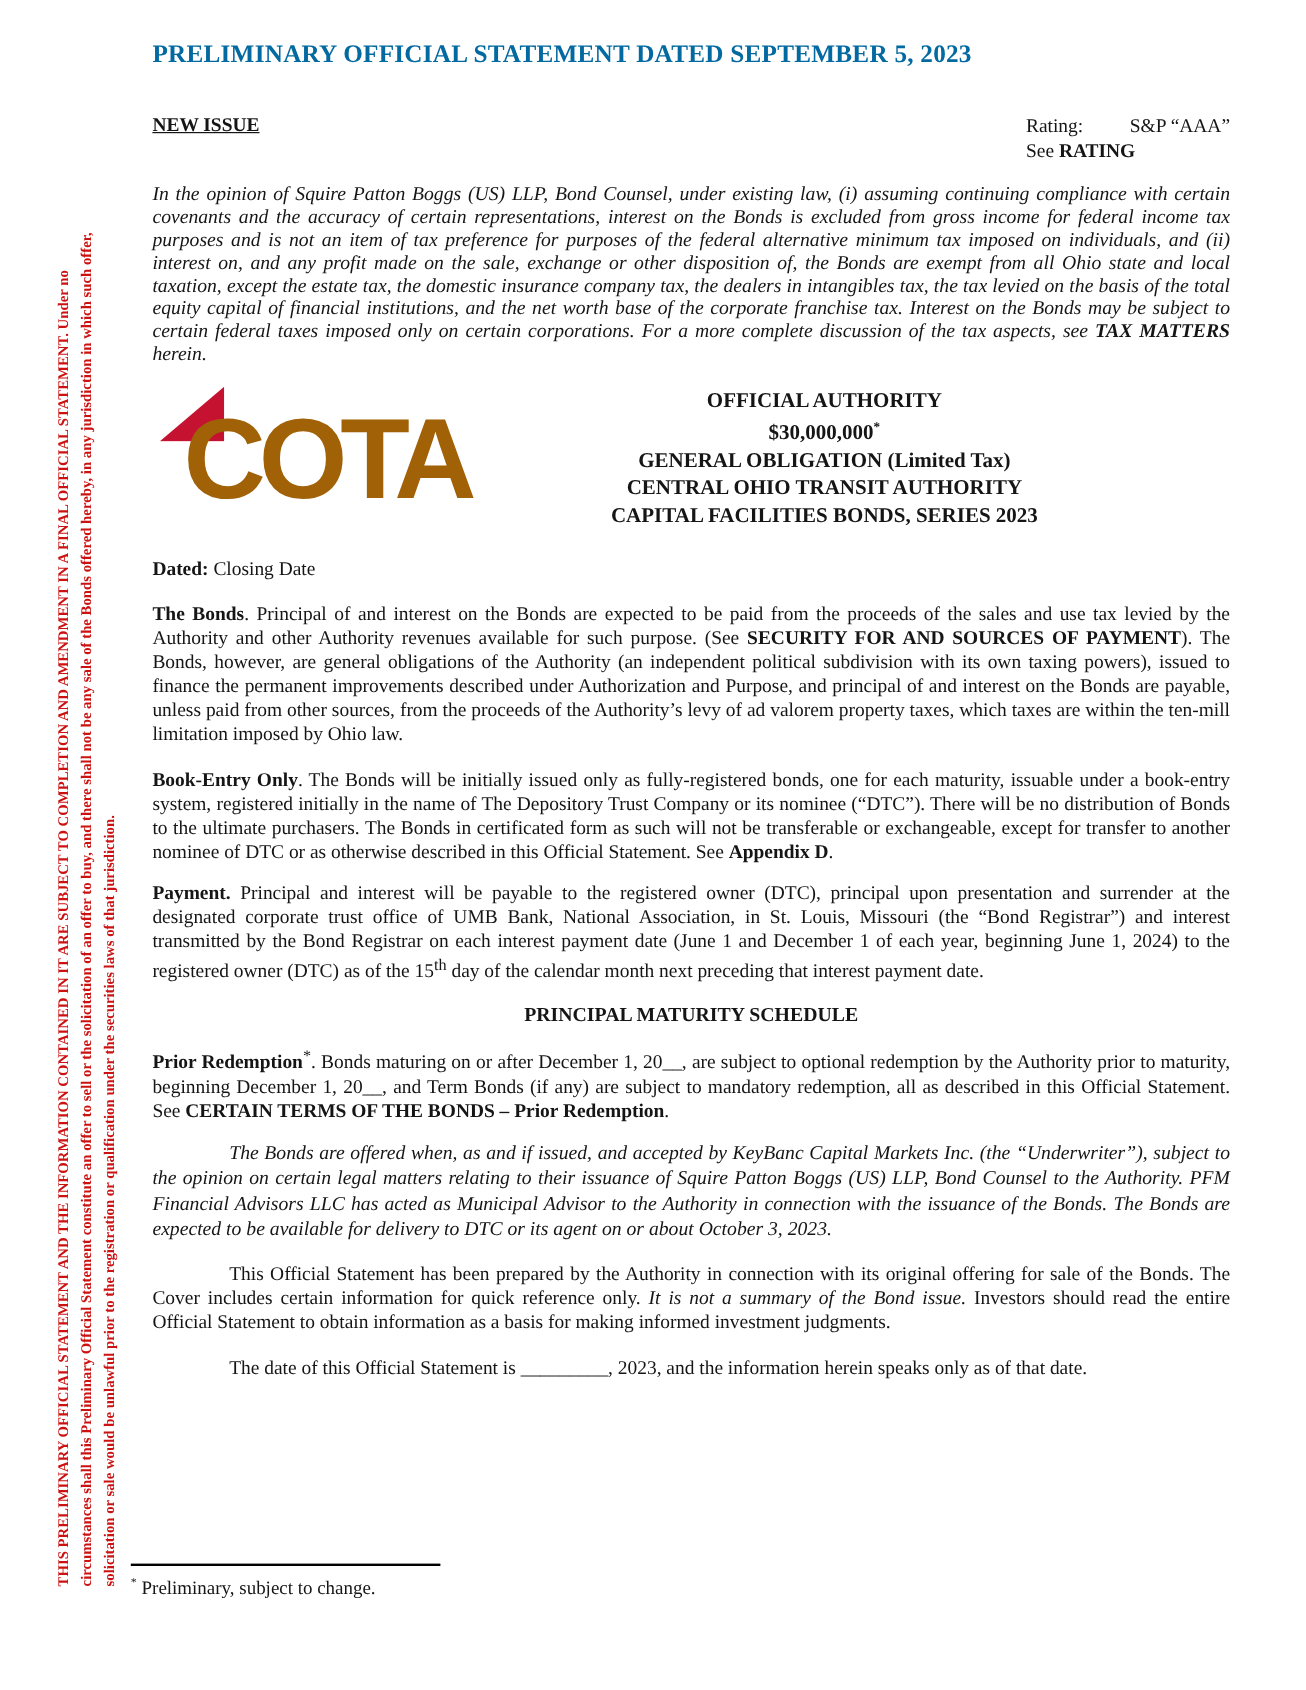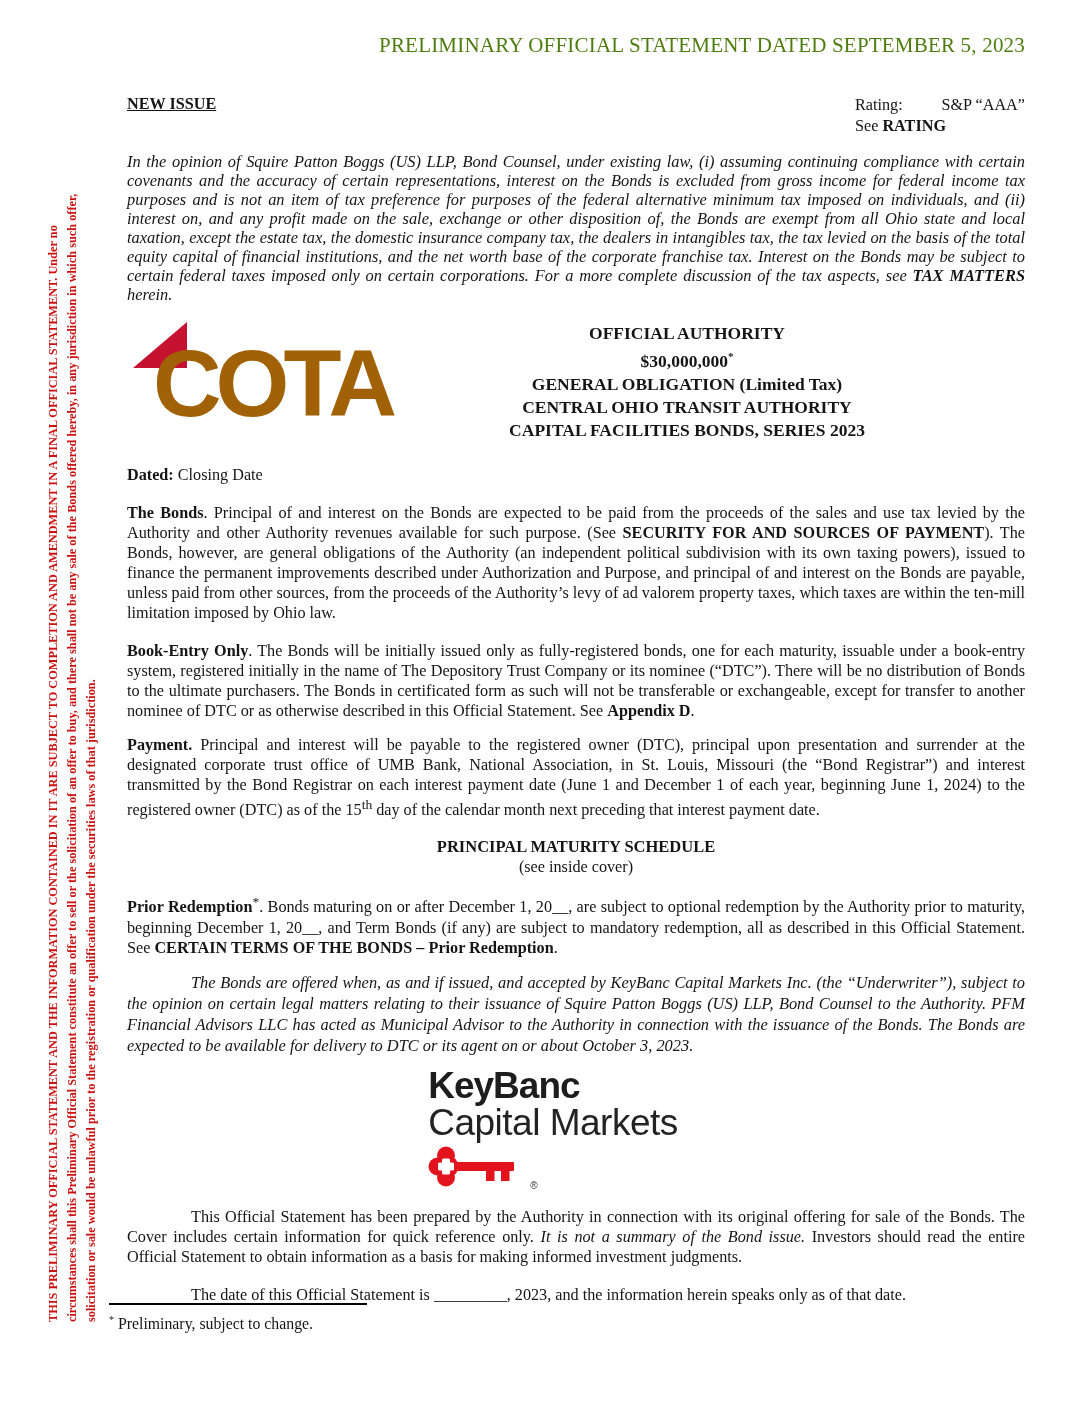--- a/index.html
+++ b/index.html
@@ -3,22 +3,22 @@
 <meta charset="utf-8">
 <style>
   html,body { margin:0; padding:0; background:#ffffff; }
   .page {
     position:relative; width:1088px; height:1408px; background:#ffffff;
     font-family:"Liberation Serif", serif; color:#151515; overflow:hidden;
   }
   .content { position:absolute; left:127px; top:0; width:898px; }
 
   .banner {
-    margin-top:33px; text-align:right; font-weight:normal; font-size:21px;
-    color:#4d7c0f; letter-spacing:0.2px;
+    margin-top:33px; text-align:left; font-weight:bold; font-size:21px;
+    color:#0369a1; letter-spacing:0.2px;
   }
 
   .masthead { display:flex; justify-content:space-between; margin-top:37px; font-size:16.2px; }
   .new-issue { font-weight:bold; text-decoration:underline; }
   .rating-block { line-height:21px; }
   .rating-row { display:flex; justify-content:space-between; width:170px;align-items:flex-end; }
   .see-row b { font-weight:bold; }
 
   .opinion {
     margin:15px 0 0 0; font-style:italic; font-size:16.4px; line-height:19px;
@@ -129,49 +129,26 @@
     <div class="dated"><b>Dated:</b><span>  Closing Date</span></div>
 
     <p class="body"><b>The Bonds</b><span>.  Principal of and interest on the Bonds are expected to be paid from the proceeds of the sales and use tax levied by the Authority and other Authority revenues available for such purpose.  (See </span><b>SECURITY FOR AND SOURCES OF PAYMENT</b><span>).  The Bonds, however, are general obligations of the Authority (an independent political subdivision with its own taxing powers), issued to finance the permanent improvements described under Authorization and Purpose, and principal of and interest on the Bonds are payable, unless paid from other sources, from the proceeds of the Authority’s levy of ad valorem property taxes, which taxes are within the ten-mill limitation imposed by Ohio law.</span></p>
 
     <p class="body"><b>Book-Entry Only</b><span>.  The Bonds will be initially issued only as fully-registered bonds, one for each maturity, issuable under a book-entry system, registered initially in the name of The Depository Trust Company or its nominee (“DTC”).  There will be no distribution of Bonds to the ultimate purchasers.  The Bonds in certificated form as such will not be transferable or exchangeable, except for transfer to another nominee of DTC or as otherwise described in this Official Statement.  See </span><b>Appendix D</b><span>.</span></p>
 
     <p class="body tight"><b>Payment.</b><span>  Principal and interest will be payable to the registered owner (DTC), principal upon presentation and surrender at the designated corporate trust office of UMB Bank, National Association, in St. Louis, Missouri (the “Bond Registrar”) and interest transmitted by the Bond Registrar on each interest payment date (June 1 and December 1 of each year, beginning June 1, 2024) to the registered owner (DTC) as of the 15</span><sup>th</sup><span> day of the calendar month next preceding that interest payment date.</span></p>
 
     <div class="schedule">
       <div class="schedule-h">PRINCIPAL MATURITY SCHEDULE</div>
-      <div class="schedule-s">(see inside cover)</div>
     </div>
 
     <p class="body tight"><b>Prior Redemption</b><sup>*</sup><span>.  Bonds maturing on or after December 1, 20__, are subject to optional redemption by the Authority prior to maturity, beginning December 1, 20__, and Term Bonds (if any) are subject to mandatory redemption, all as described in this Official Statement.  See </span><b>CERTAIN TERMS OF THE BONDS – Prior Redemption</b><span>.</span></p>
 
     <p class="underwriter">The Bonds are offered when, as and if issued, and accepted by KeyBanc Capital Markets Inc. (the “Underwriter”), subject to the opinion on certain legal matters relating to their issuance of Squire Patton Boggs (US) LLP, Bond Counsel to the Authority.  PFM Financial Advisors LLC has acted as Municipal Advisor to the Authority in connection with the issuance of the Bonds.  The Bonds are expected to be available for delivery to DTC or its agent on or about October 3, 2023.</p>
 
-    <div class="keybanc">
-      <div class="kb-name">KeyBanc</div>
-      <div class="kb-sub">Capital Markets</div>
-      <div class="kb-key">
-        <svg width="100" height="44" viewBox="0 0 100 44">
-          <g fill="#e2131c">
-            <circle cx="18" cy="10.5" r="9"></circle>
-            <circle cx="9.5" cy="21.5" r="9"></circle>
-            <circle cx="18" cy="32.5" r="9"></circle>
-            <circle cx="20" cy="21.5" r="10.5"></circle>
-            <rect x="26" y="17" width="60" height="9" rx="1"></rect>
-            <rect x="58" y="25" width="8.5" height="11"></rect>
-            <rect x="73" y="25" width="8.5" height="11"></rect>
-          </g>
-          <g fill="#ffffff">
-            <rect x="14" y="13.5" width="8" height="16" rx="1.5"></rect>
-            <rect x="10" y="17.5" width="16" height="8" rx="1.5"></rect>
-          </g>
-        </svg>
-        <span class="kb-reg">®</span>
-      </div>
-    </div>
 
     <p class="body indent"><span>This Official Statement has been prepared by the Authority in connection with its original offering for sale of the Bonds.  The Cover includes certain information for quick reference only.  </span><i>It is not a summary of the Bond issue.</i><span>  Investors should read the entire Official Statement to obtain information as a basis for making informed investment judgments.</span></p>
 
     <p class="body indent">The date of this Official Statement is _________, 2023, and the information herein speaks only as of that date.</p>
 
   </div>
 
   <div class="footnote">
     <div class="footnote-rule"></div>
     <div><sup>*</sup><span> Preliminary, subject to change.</span></div>

